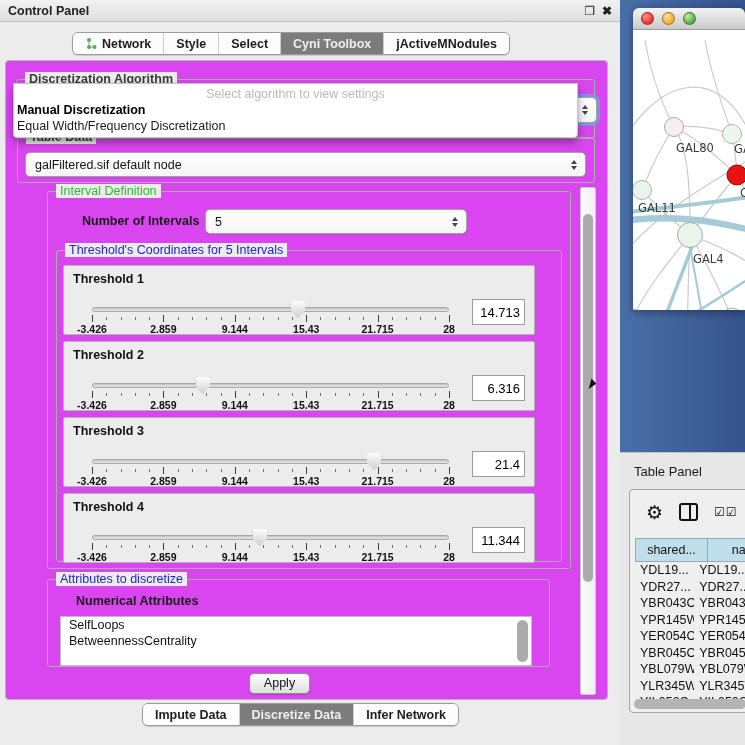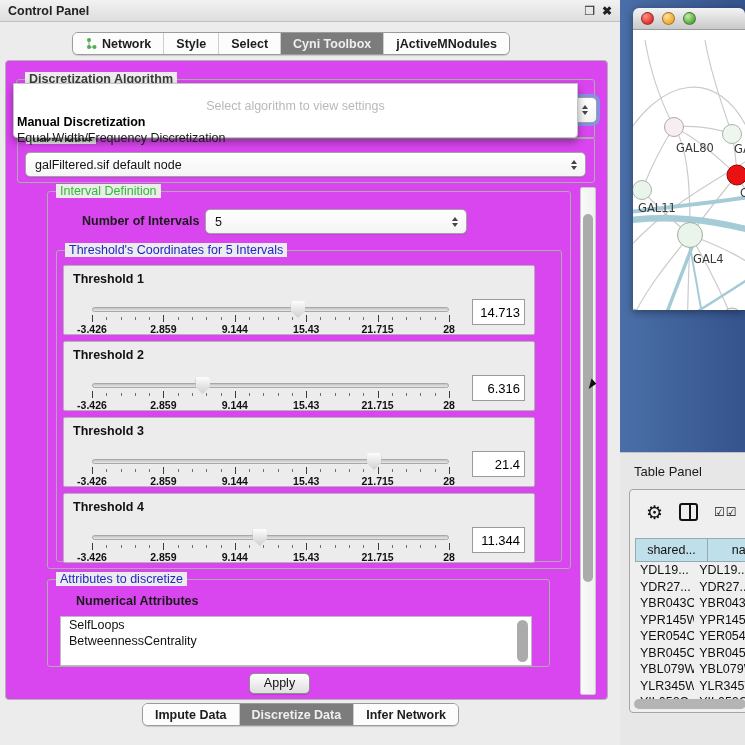--- a/index.html
+++ b/index.html
@@ -44,21 +44,21 @@
     display:flex; flex-direction:column; gap:2px; }
   .combo .arrows i { width:0; height:0; border-left:3.5px solid transparent;
     border-right:3.5px solid transparent; }
   .combo .arrows i.up { border-bottom:4px solid #444; }
   .combo .arrows i.dn { border-top:4px solid #444; }
   .focus-ring { box-shadow:0 0 0 3px rgba(110,160,225,.85); }
 
   
   #algo-popup { left:7px; top:22px; width:565px; height:55px; background:#FFFFFF;
     border:1px solid #C4C4C4; border-radius:0 0 4px 4px;
-    box-shadow:0 4px 9px rgba(0,0,0,.38); z-index:30; padding-top:14px; }
+    box-shadow:0 4px 9px rgba(0,0,0,.38); z-index:30; padding-top:2px; }
   .popup-row { height:16px; line-height:16px; font-size:12.5px; padding:0 3px; white-space:nowrap; }
   .popup-prompt { color:#B9B9B9; text-align:center; }
   .popup-opt-bold { font-weight:bold; color:#000; }
 
   
   .th-panel { position:absolute; left:6px; width:472px; height:70px;
     border:1px solid #B3B3B3; background:#ECECEC; border-radius:2px; }
   .th-title { position:absolute; left:9px; top:6px; font-weight:bold; font-size:12.5px; color:#111; }
   .slider { position:absolute; left:28px; top:36px; width:357px; height:32px; }
   .track { position:absolute; left:0; right:0; top:5px; height:5px; border-radius:3px;

